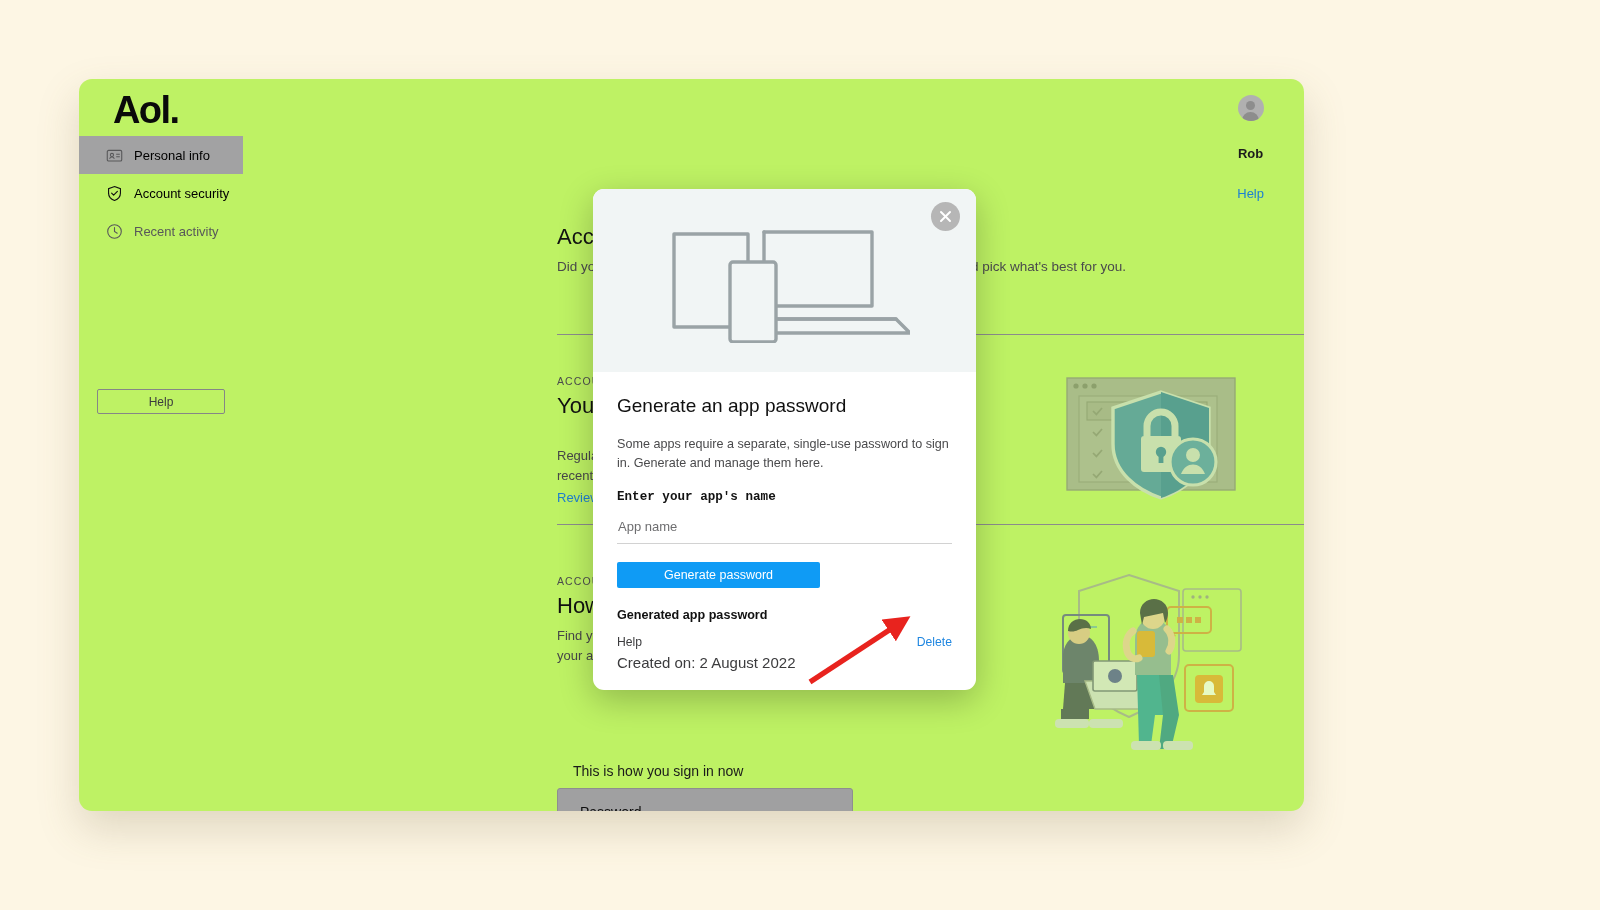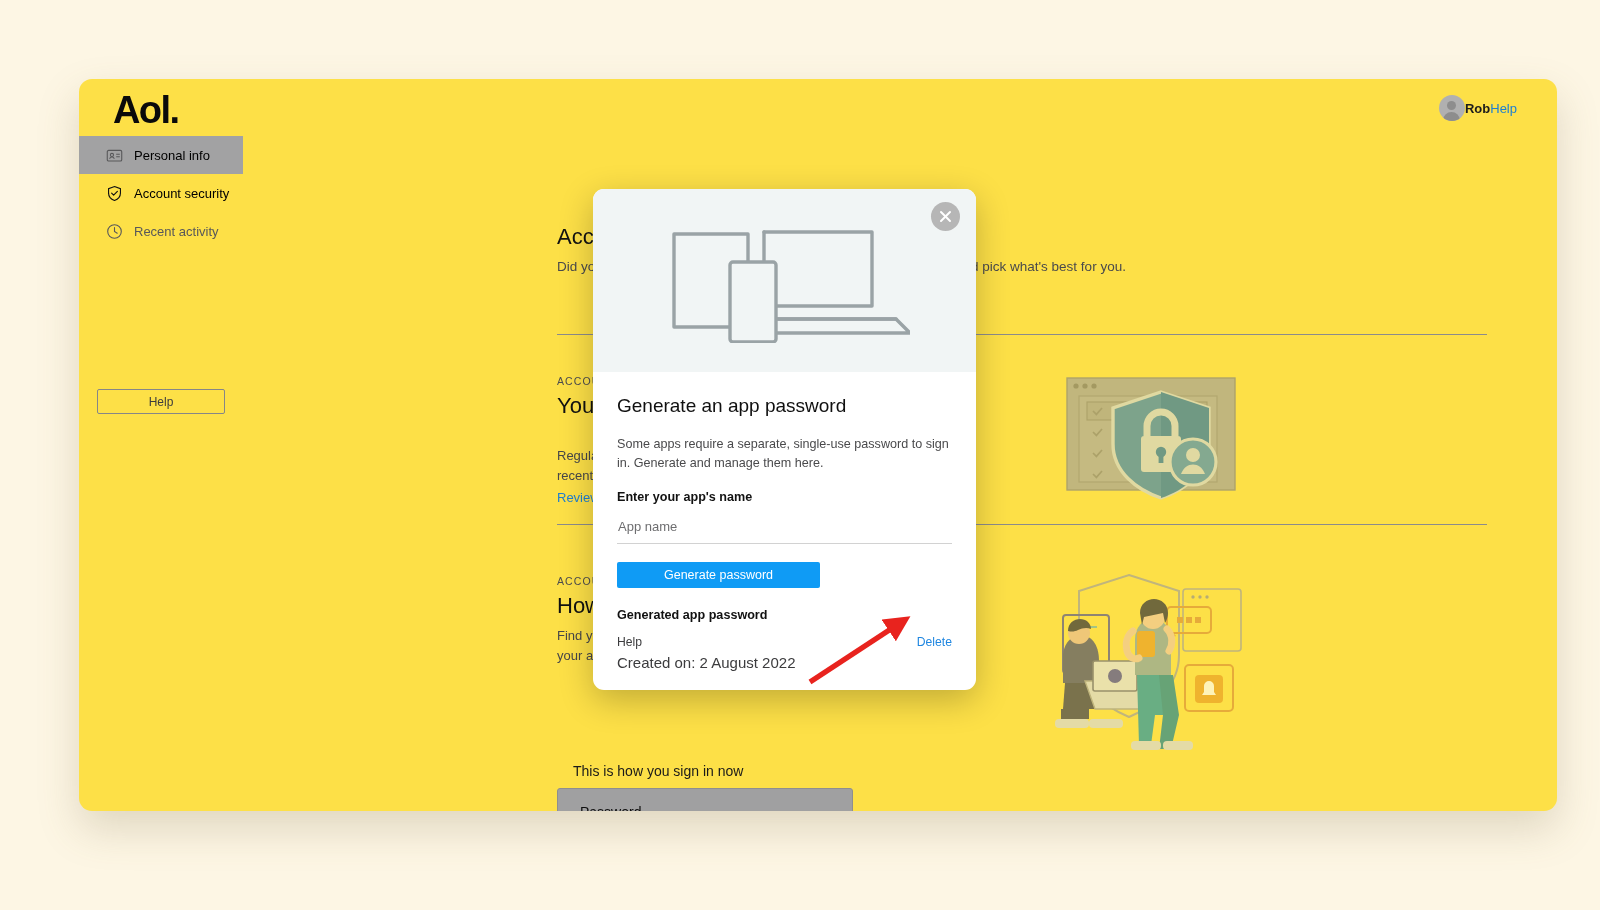--- a/index.html
+++ b/index.html
@@ -10,41 +10,41 @@
   }
   body {
     background: #fdf6e4;
     position: relative;
   }
 
   
   .window {
     position: absolute;
     left: 79px; top: 79px;
-    width: 1478px; height: 732px;
-    background: #fde047;
+    width: 1225px; height: 732px;
+    background: #bef264;
     border-radius: 13px;
     box-shadow: 0 18px 42px rgba(120,105,70,0.22);
     overflow: hidden;
   }
 
   
   .topbar {
     position: absolute; left: 0; top: 0;
     width: 100%; height: 57px;
   }
   .logo {
     position: absolute; left: 34px; top: 10px;
     font-size: 38px; font-weight: 800; letter-spacing: -1.6px;
     color: #0a0a0a;
     font-family: "Liberation Sans", sans-serif;
   }
   .topright {
     position: absolute; right: 40px; top: 16px;
-    display: flex; align-items: center; gap: 0;
+    display: flex; align-items: center; gap: 25px; flex-direction: column;
   }
   .avatar {
     width: 26px; height: 26px; border-radius: 50%;
     background: #b0b0b0;
     display: flex; align-items: flex-end; justify-content: center;
     overflow: hidden;
   }
   .avatar .head {
     width: 9px; height: 9px; border-radius: 50%; background: #8d8d8d;
     position: absolute; margin-bottom: 11px;
@@ -173,20 +173,21 @@
     font-size: 19px; color: #101010; font-weight: 400;
     margin-bottom: 18px;
   }
   .modal-desc {
     font-size: 12.6px; line-height: 19px; color: #4a4a4c;
     margin-bottom: 17px;
   }
   .field-label {
     font-size: 12.6px; color: #121212; font-weight: 700;
     margin-bottom: 15px;
+    font-family: Liberation Mono, monospace;
   }
   .app-input {
     width: 100%; border: none; border-bottom: 1px solid #d2d2d2;
     font-size: 13px; color: #111; padding: 0 0 9px 1px;
     font-family: "Liberation Sans", sans-serif;
     outline: none; background: transparent;
     display: block;
   }
   .app-input::placeholder { color: #6e6e70; }
   .gen-btn {

